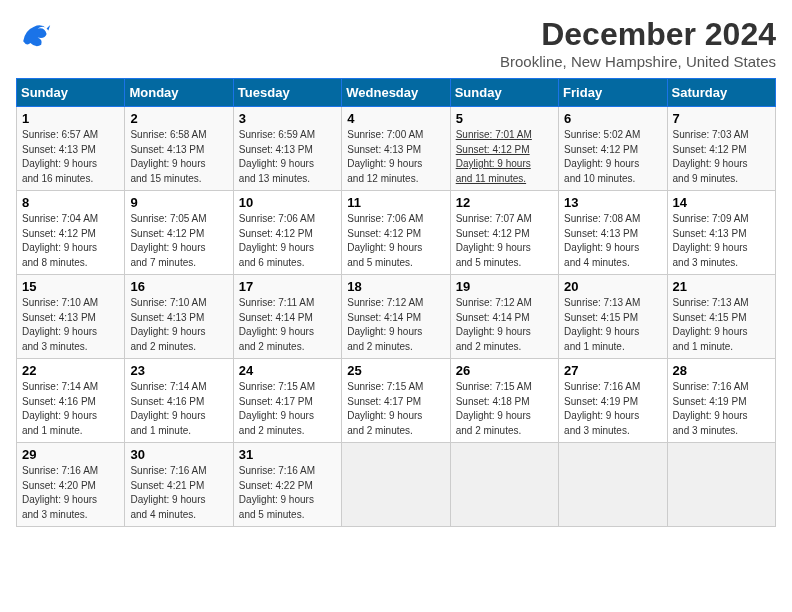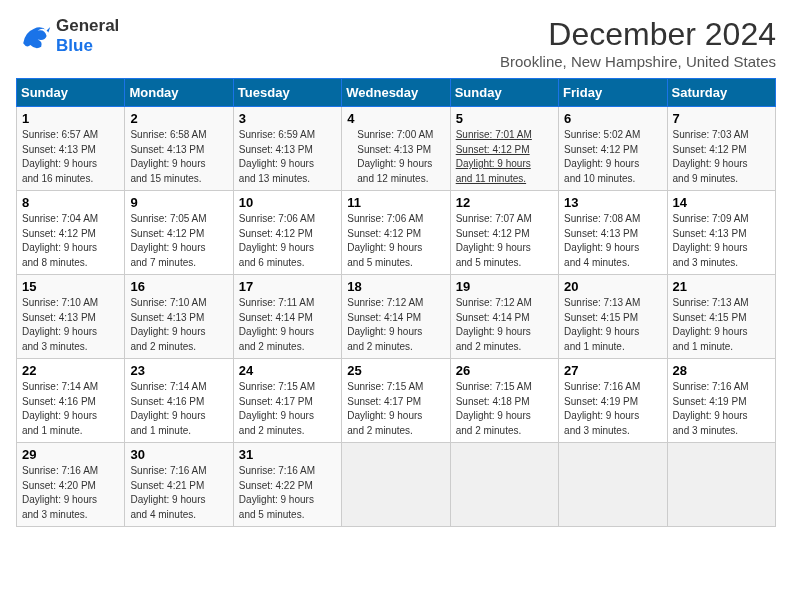--- a/index.html
+++ b/index.html
@@ -23,21 +23,21 @@
     }
     .logo-bird {
       width: 36px;
       height: 36px;
     }
     .title-area {
       text-align: right;
     }
     .calendar-title {
       font-size: 32px;
-      font-weight: normal;
+      font-weight: bold;
       color: #333;
     }
     .calendar-subtitle {
       font-size: 15px;
       color: #555;
     }
     table {
       width: 100%;
       border-collapse: collapse;
       font-size: 11px;
@@ -86,24 +86,20 @@
   </style>
 </head>
 <body>
 
 <div class="header-area">
   <div class="logo">
     <svg class="logo-bird" viewBox="0 0 40 40" xmlns="http://www.w3.org/2000/svg">
       <path d="M8,28 Q10,16 20,12 Q28,8 34,14 Q30,10 24,14 Q32,12 34,20 Q32,26 24,24 Q30,26 28,32 Q22,36 16,30 Q12,34 8,28 Z" fill="#1a73e8"></path>
       <path d="M34,14 L38,10 L36,16 Z" fill="#1a73e8"></path>
     </svg>
-    <div>
-      <div style="font-size:17px;font-weight:bold;color:#333;">General</div>
-      <div style="font-size:17px;font-weight:bold;color:#1a73e8;">Blue</div>
-    </div>
   </div>
   <div class="title-area">
     <div class="calendar-title">December 2024</div>
     <div class="calendar-subtitle">Brookline, New Hampshire, United States</div>
   </div>
 </div>
 
 <table>
   <thead>
     <tr>
@@ -134,21 +130,21 @@
         </td>
         <td>
           <span class="day-num">3</span>
           <div class="day-info" style="white-space: pre-line;">Sunrise: 6:59 AM
 Sunset: 4:13 PM
 Daylight: 9 hours
 and 13 minutes.</div>
         </td>
         <td>
           <span class="day-num">4</span>
-          <div class="day-info" style="white-space: pre-line; margin-left: 10px;">Sunrise: 7:00 AM
+          <div class="day-info" style="white-space: pre-line;">Sunrise: 7:00 AM
 Sunset: 4:13 PM
 Daylight: 9 hours
 and 12 minutes.</div>
         </td>
         <td>
           <span class="day-num">5</span>
           <div class="day-info" style="white-space: pre-line; text-decoration: underline;">Sunrise: 7:01 AM
 Sunset: 4:12 PM
 Daylight: 9 hours
 and 11 minutes.</div>

